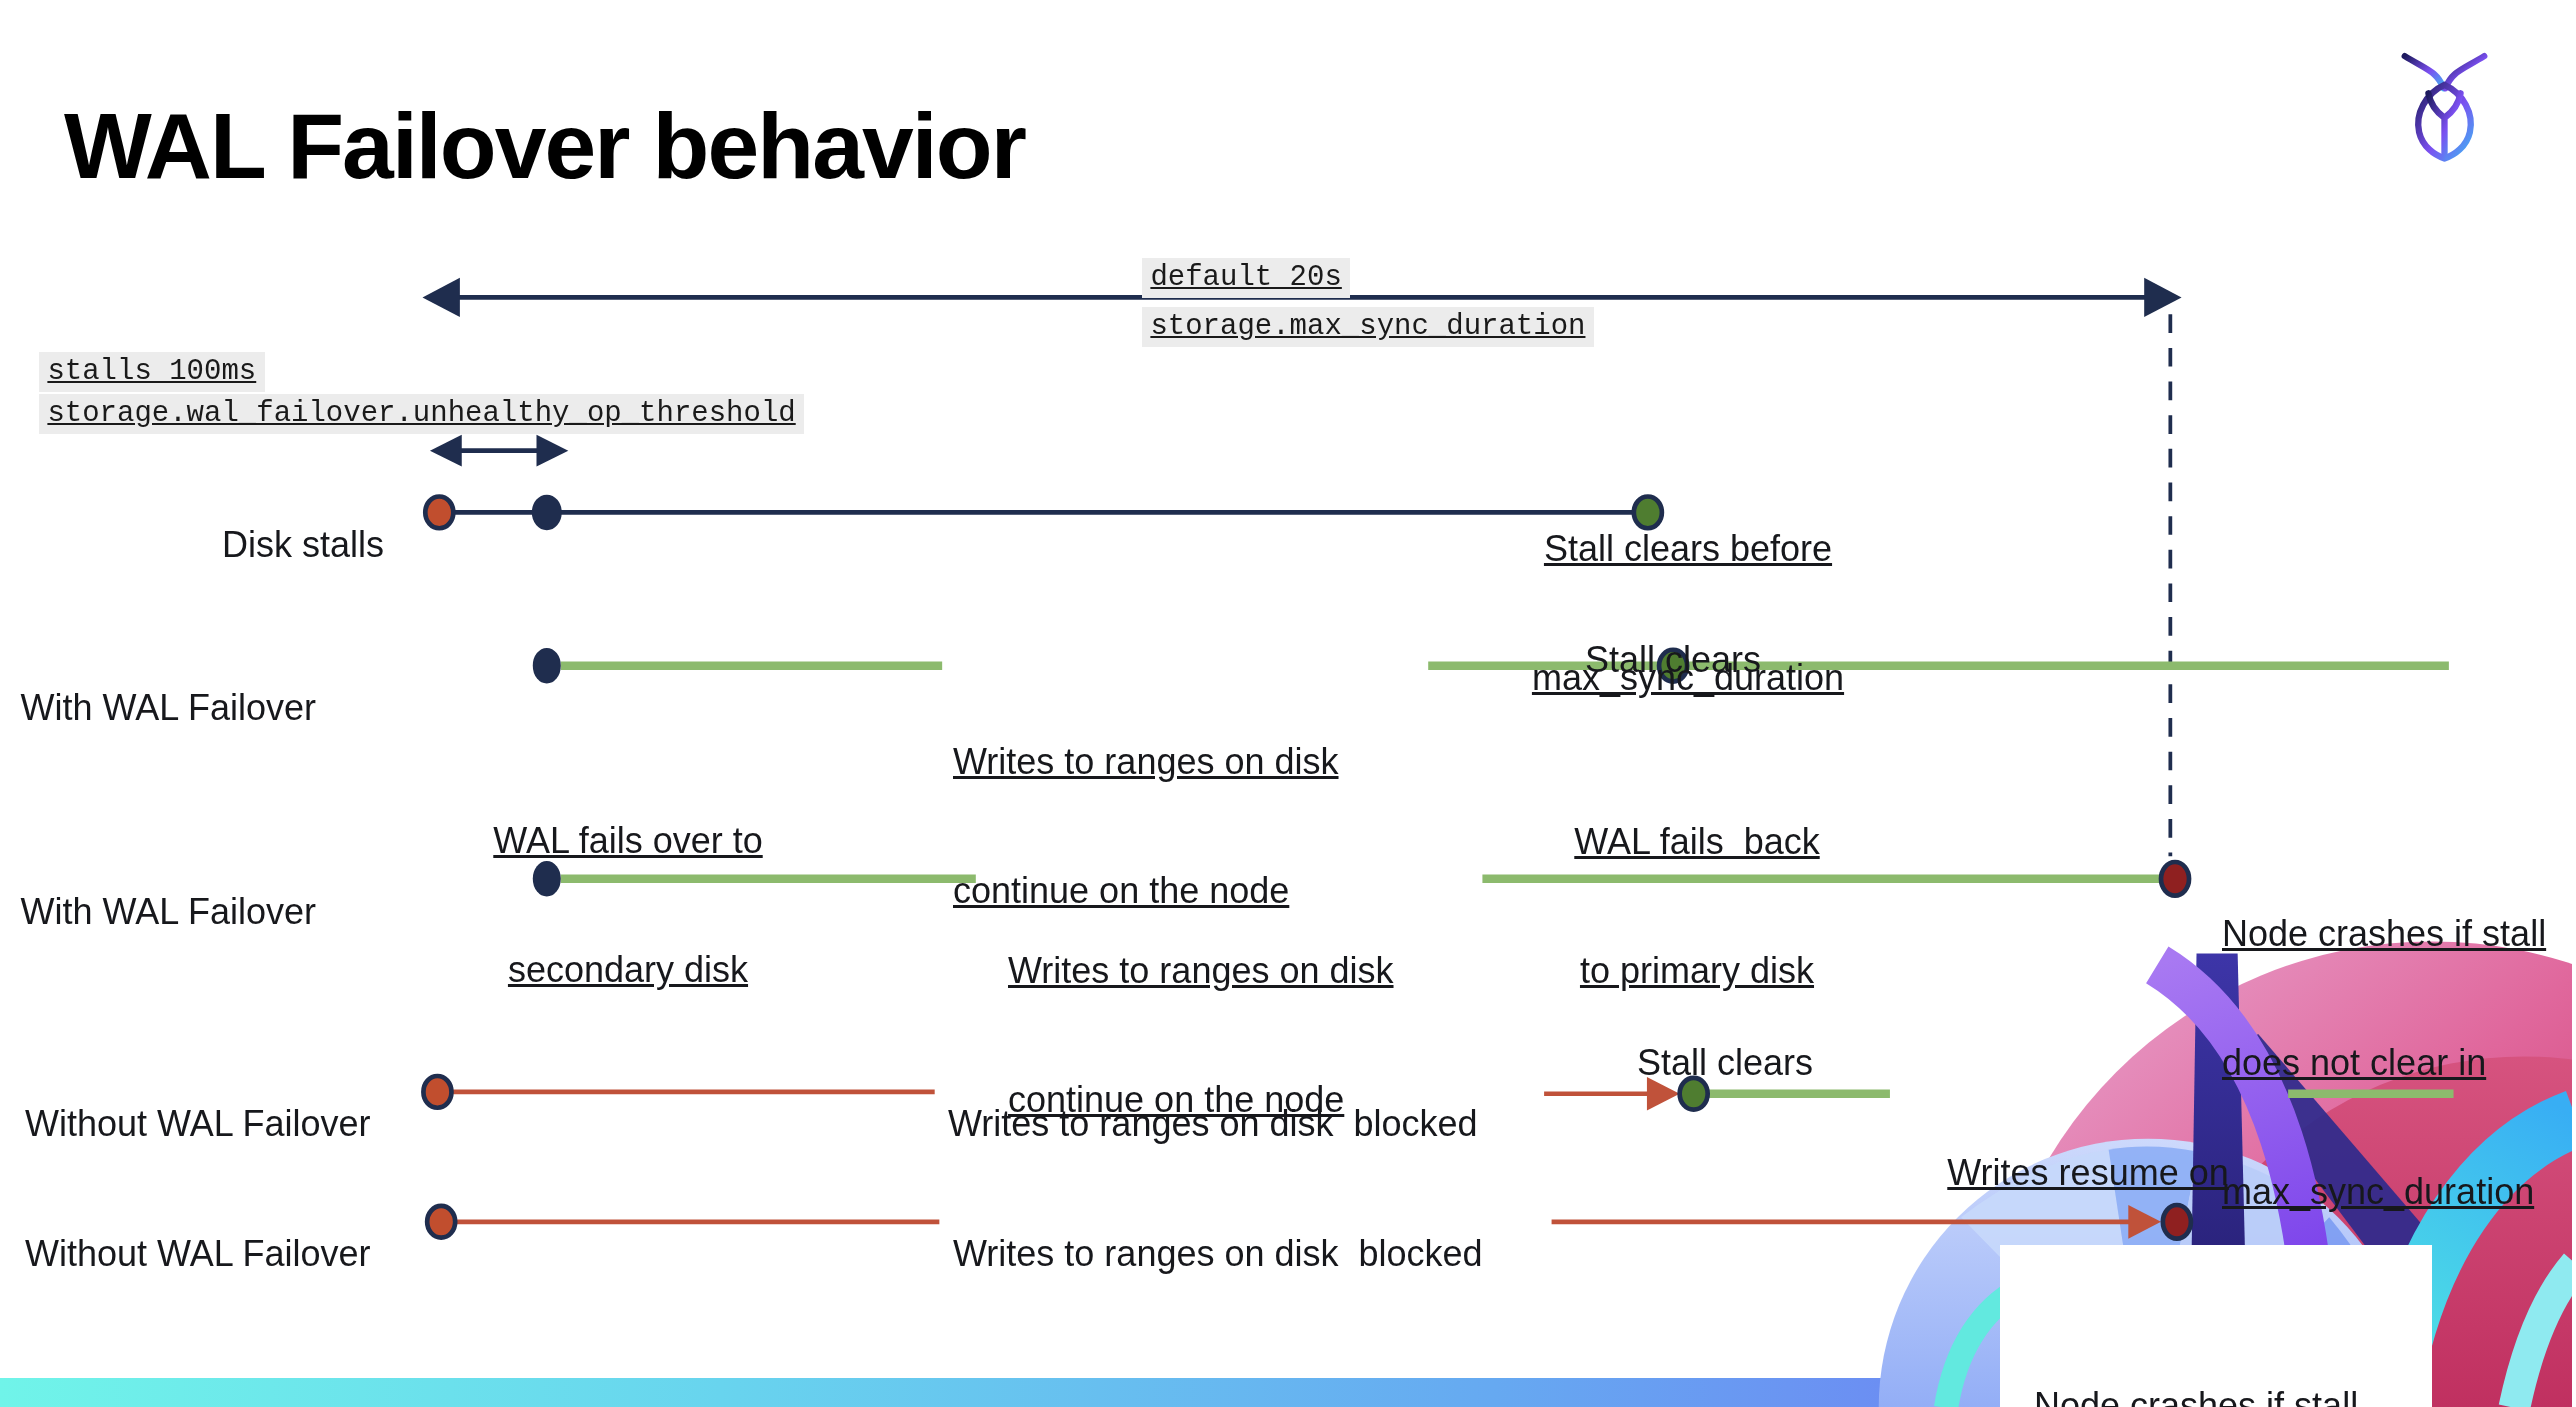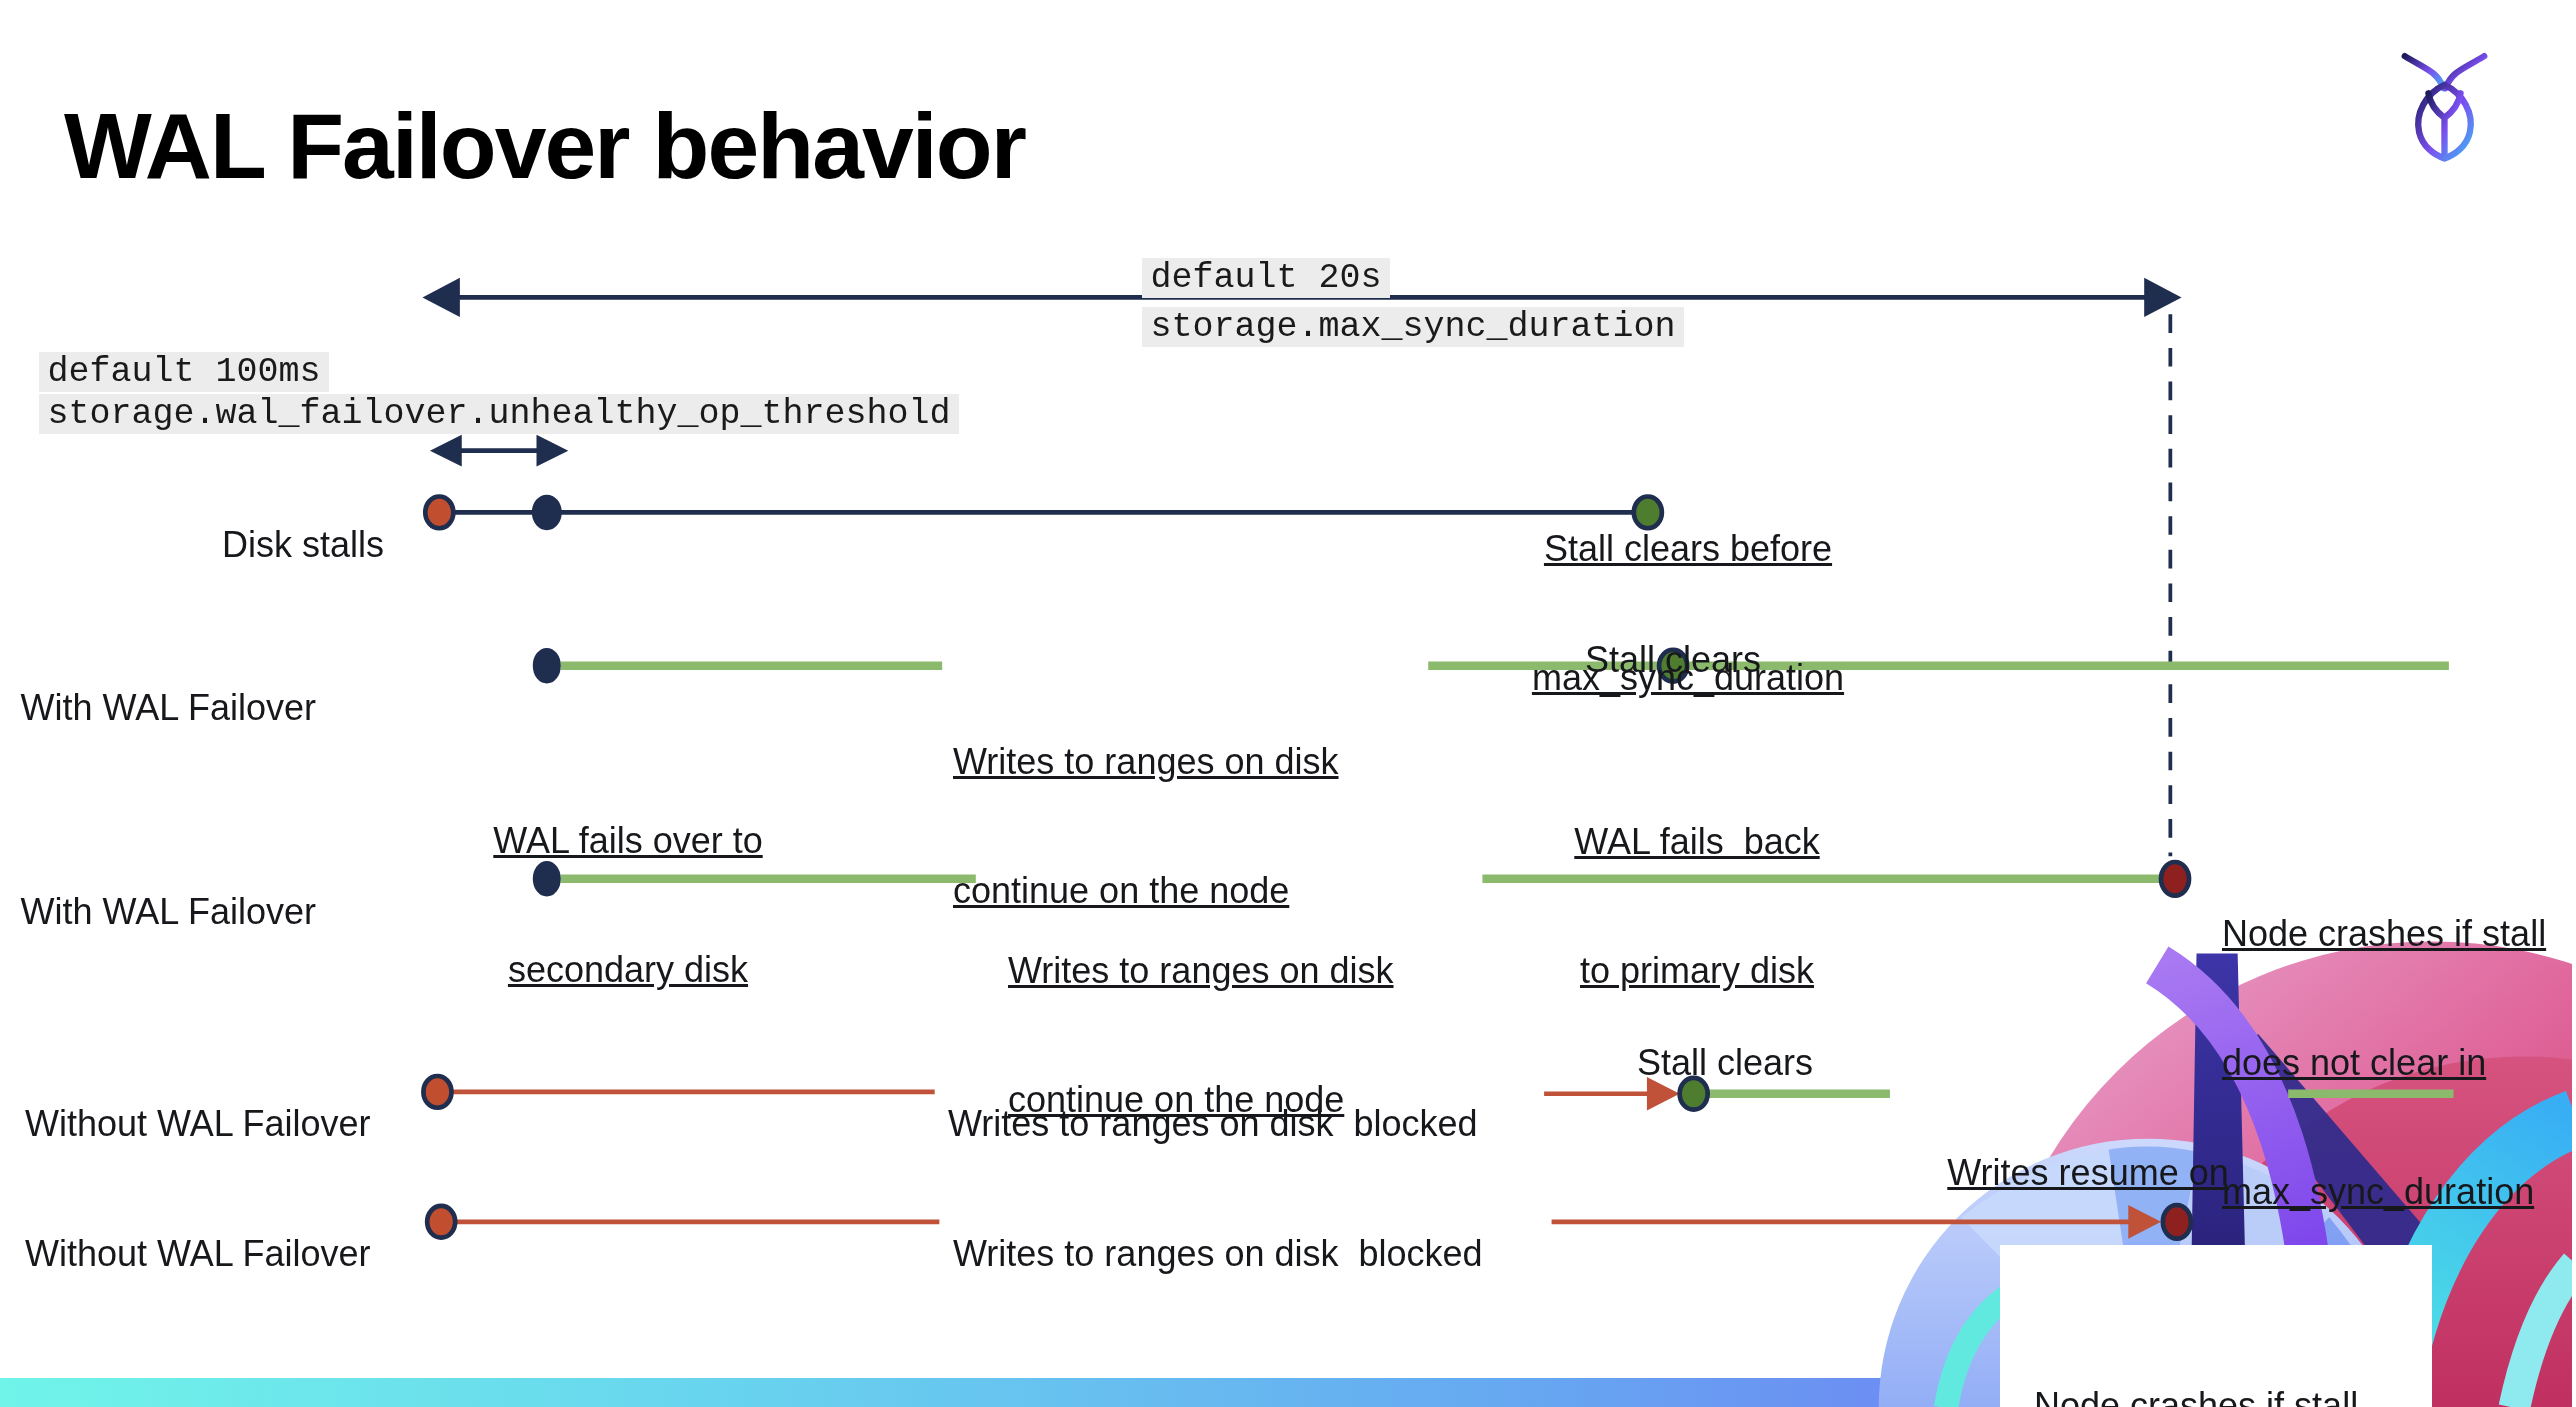--- a/index.html
+++ b/index.html
@@ -1,22 +1,22 @@
 <!DOCTYPE html>
 <html style="font-size:15px"><head>
 <meta charset="utf-8">
 <style>
   html,body{margin:0;padding:0;background:#ffffff;}
   #canvas{position:relative;width:2572px;height:1408px;background:#ffffff;overflow:hidden;
           font-family:"Liberation Sans",sans-serif;color:#17181c;}
   .t{position:absolute;font-size:36px;line-height:43px;white-space:pre;margin-top:32px;}
   .c{transform:translateX(-50%);text-align:center;}
   .ln{display:block;text-decoration:underline;}
-  .code{position:absolute;font-family:"Liberation Mono",monospace;font-size:35px;line-height:34px;
-        background:#ececec;color:#1a1a1a;padding:2.8px 8.4px;white-space:pre;}
+  .code{position:absolute;font-family:"Liberation Mono",monospace;font-size:29px;line-height:34px;
+        background:#ececec;color:#1a1a1a;padding:2.8px 8.4px;white-space:pre;text-decoration:underline;}
   .title{position:absolute;left:64px;top:32px;font-size:93px;line-height:105px;font-weight:700;
          letter-spacing:-1.9px;color:#000;}
   .footer{position:absolute;left:0;top:1378px;width:2576px;height:30px;
           background:linear-gradient(90deg,#70f4e9 0%,#68d4ee 28%,#66a9f1 58%,#6d86f3 78%,#7457ec 100%);}
   .card{position:absolute;left:2000px;top:1245px;width:432px;height:163px;background:#ffffff;
         padding:20.6px 0 0 34px;box-sizing:border-box;}
   svg.layer{position:absolute;left:0;top:0;}
   #logo{position:absolute;left:2398px;top:49px;}
 </style>
 </head>
@@ -138,21 +138,21 @@
     <g stroke="url(#lg)" stroke-width="7.5" fill="none" stroke-linecap="round">
       <path d="M8,7 C34,23 46,25 54,45"></path>
       <path d="M102,7 C76,23 64,25 56,45"></path>
       <path d="M55,41 C33,51 20,75 25,97 C29,114 43,124 55,128 C67,124 81,114 85,97 C90,75 77,51 55,41 Z"></path>
       <path d="M55,126 L55,80 M55,80 C44,72 38,62 36,51 M55,80 C66,72 72,62 74,51"></path>
     </g>
   </svg>
 
   <span class="code" style="left:1142px;top:258px">default 20s</span>
   <span class="code" style="left:1142px;top:307px">storage.max_sync_duration</span>
-  <span class="code" style="left:39px;top:352px">default 100ms</span>
+  <span class="code" style="left:39px;top:352px">stalls 100ms</span>
   <span class="code" style="left:39px;top:394px">storage.wal_failover.unhealthy_op_threshold</span>
 
   <div class="t" style="left:222px;top:491px">Disk stalls</div>
   <div class="t c" style="left:1688px;top:409px">
     <span class="ln">Stall clears before</span>
     <span class="ln">max_sync_duration</span>
   </div>
 
   <div class="t" style="left:20.6px;top:654px">With WAL Failover</div>
   <div class="t c" style="left:628px;top:701px">

